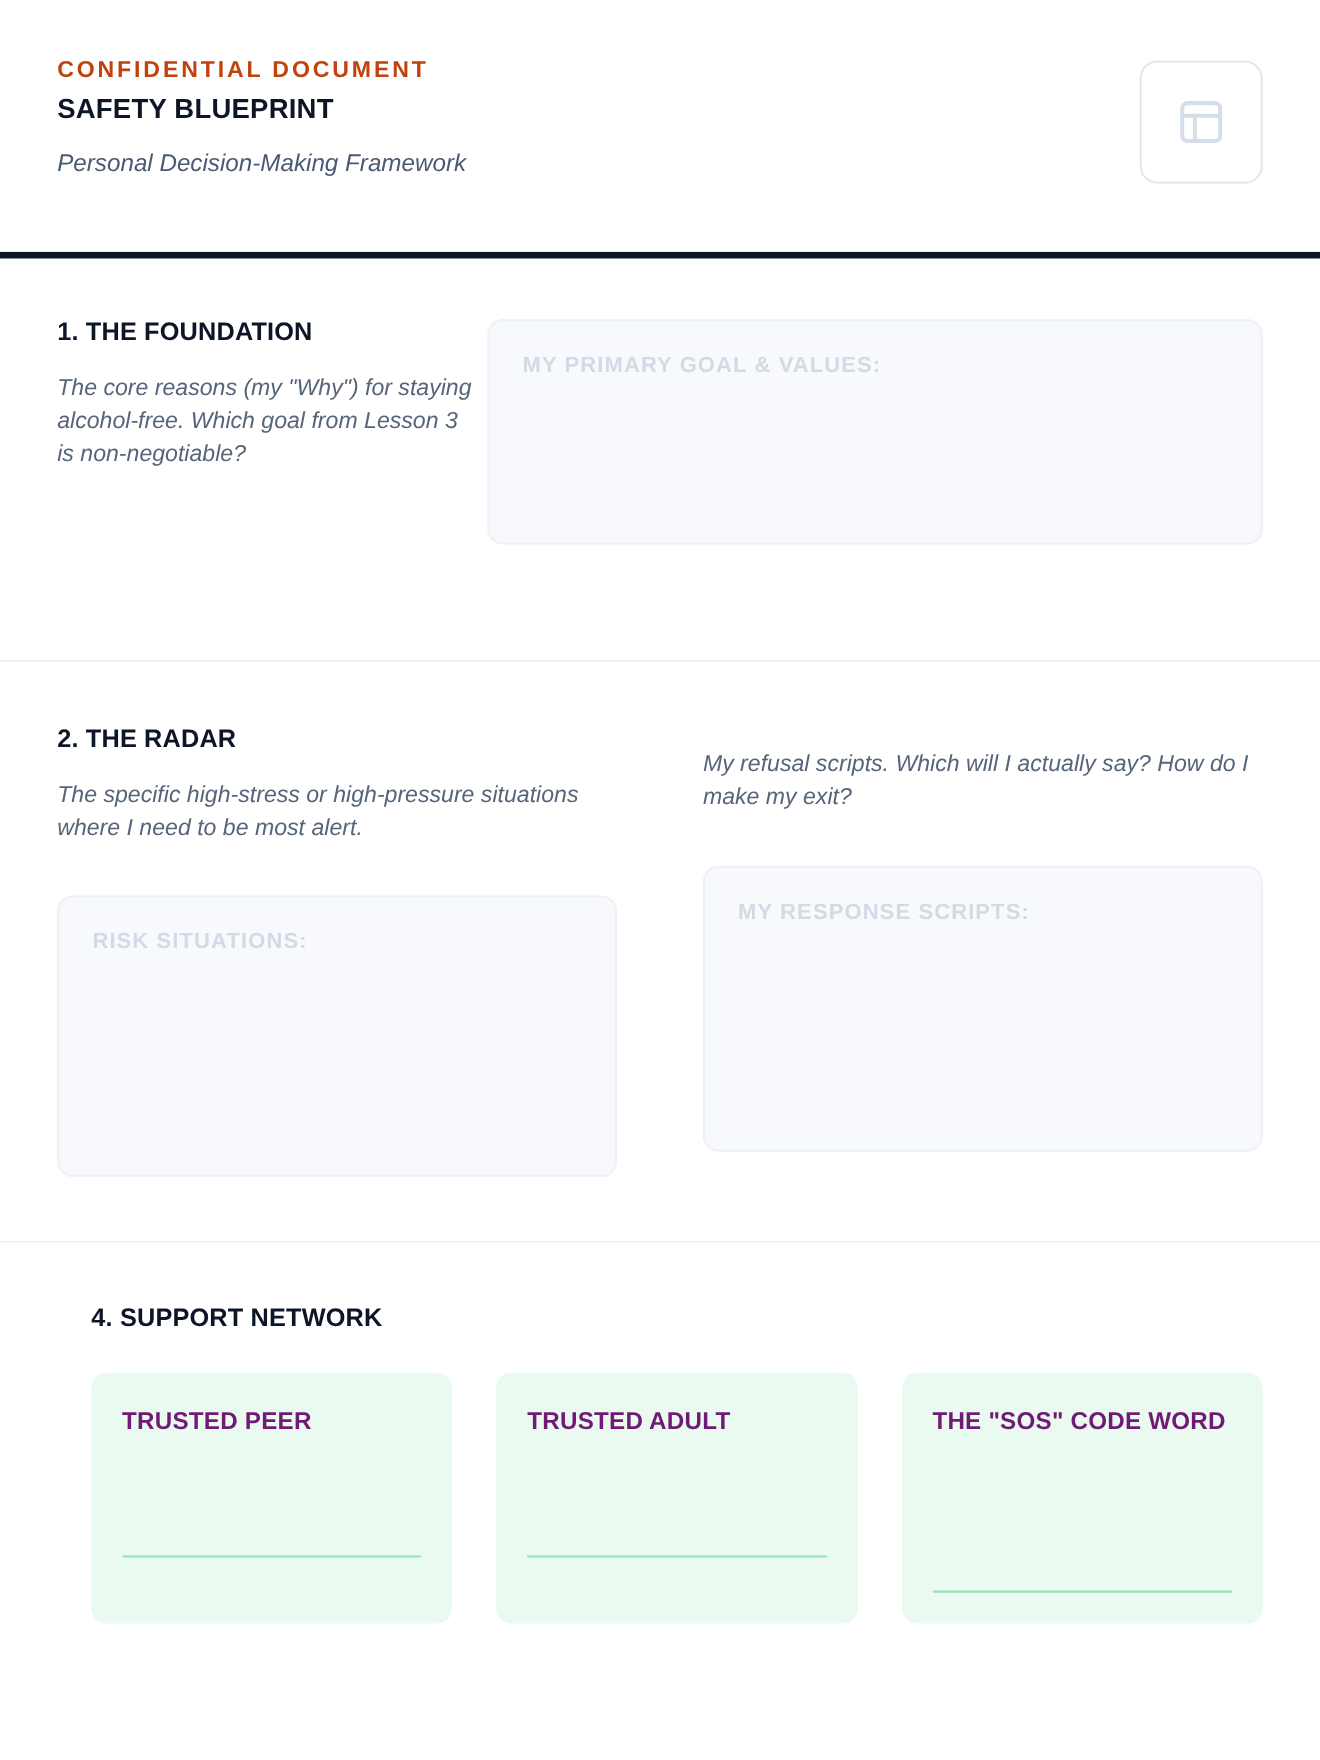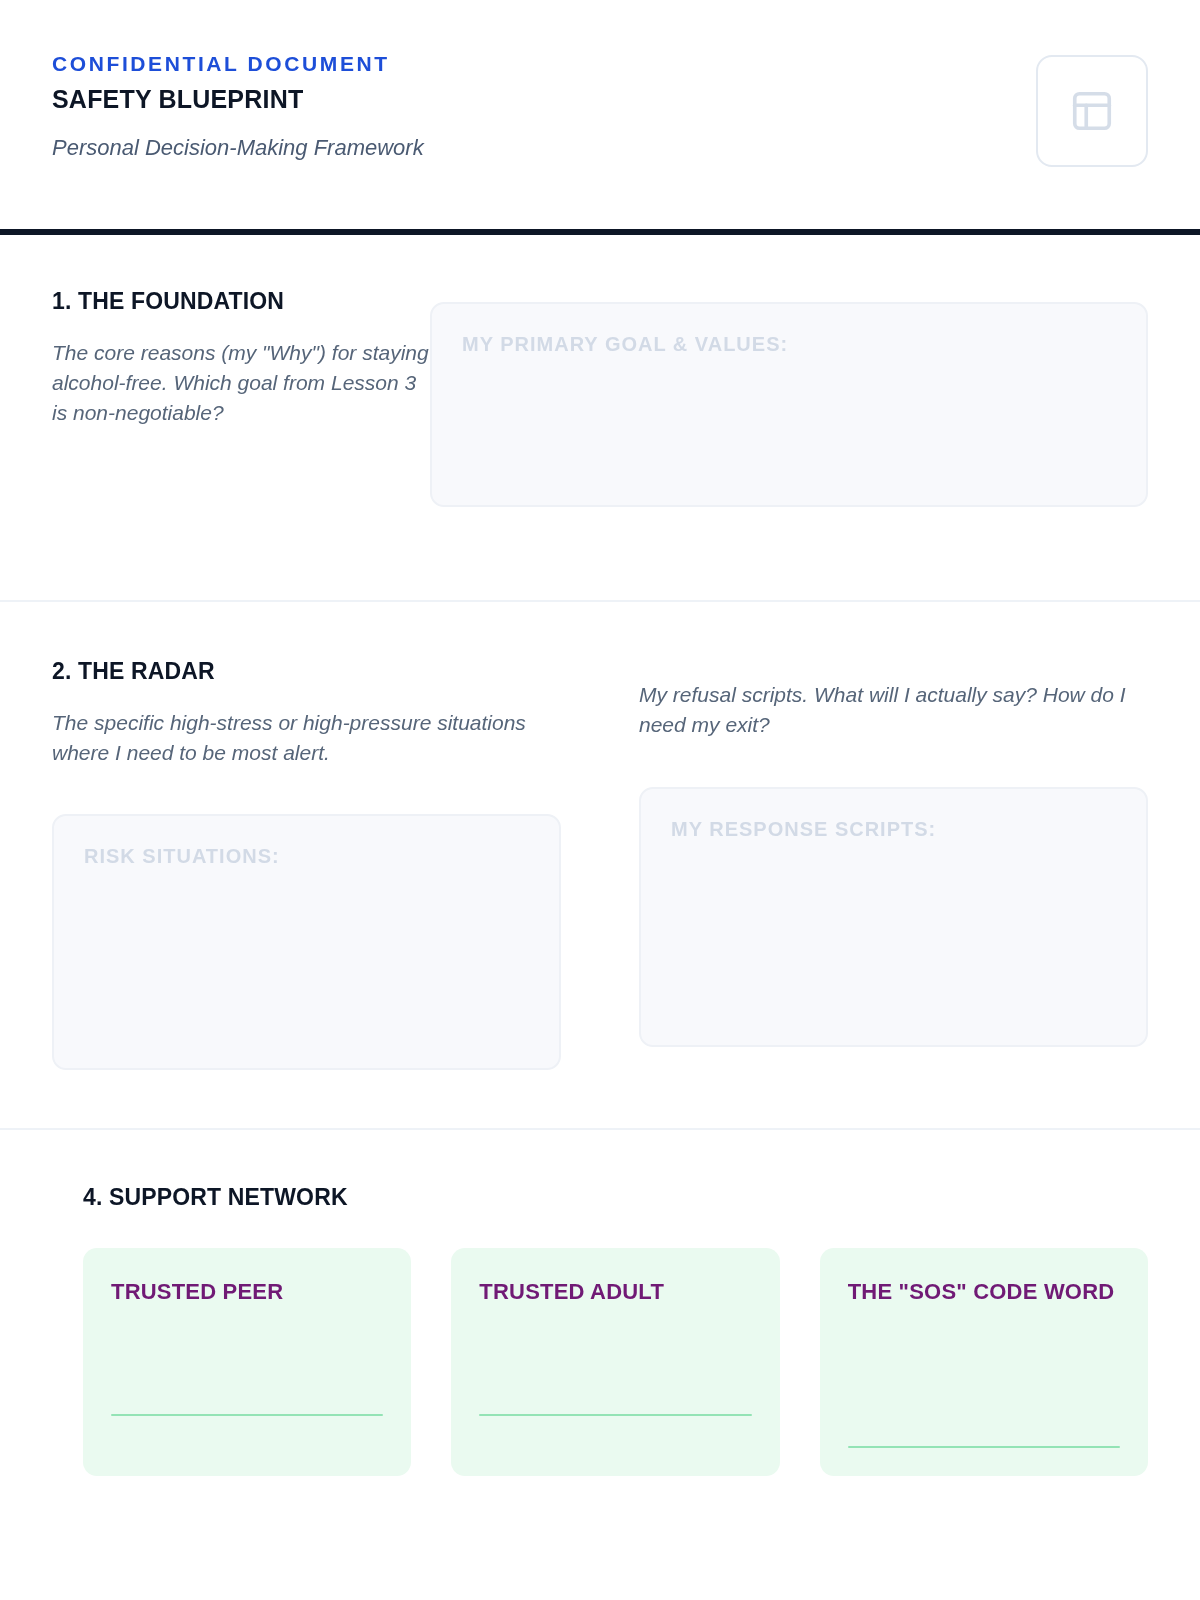--- a/index.html
+++ b/index.html
@@ -30,21 +30,21 @@
     display: flex;
     align-items: flex-start;
     justify-content: space-between;
   }
   .header-text { padding-top: 3px; }
 
   .eyebrow {
     font-size: 21px;
     font-weight: 700;
     letter-spacing: 2.6px;
-    color: #1d4ed8;
+    color: #c2410c;
     line-height: 1.25;
     text-transform: uppercase;
   }
   .doc-title {
     margin-top: 7px;
     font-size: 25px;
     font-weight: 700;
     letter-spacing: 0.2px;
     color: #0d1626;
     line-height: 1.2;
@@ -105,35 +105,34 @@
     color: #566579;
     line-height: 1.45;
   }
 
   
   .writebox {
     background: #f8f9fc;
     border: 2px solid #eef1f6;
     border-radius: 14px;
     padding: 28px 30px;
-    margin-top: 12px;
   }
   .writebox-label {
     font-size: 20px;
     font-weight: 700;
     letter-spacing: 1px;
     color: #d2dae6;
     line-height: 1.2;
     text-transform: uppercase;
   }
 
   
   .sec1 {
     display: flex;
-    gap: 0;
+    gap: 13px;
     padding-top: 57px;
     padding-bottom: 56px;
     height: 369px;
   }
   .sec1-left {
     width: 378px;
     flex: 0 0 378px;
   }
   .sec1 .sec-desc { margin-top: 22px; }
   .sec1-right {
@@ -236,21 +235,21 @@
 
     <div class="col">
       <div class="sec-title">2. THE RADAR</div>
       <div class="sec-desc">The specific high-stress or high-pressure situations where I need to be most alert.</div>
       <div class="writebox sec2-box">
         <div class="writebox-label">RISK SITUATIONS:</div>
       </div>
     </div>
 
     <div class="col">
-      <div class="sec-desc">My refusal scripts. What will I actually say? How do I need my exit?</div>
+      <div class="sec-desc">My refusal scripts. Which will I actually say? How do I make my exit?</div>
       <div class="writebox sec3-box">
         <div class="writebox-label">MY RESPONSE SCRIPTS:</div>
       </div>
     </div>
 
   </div>
 
   <div class="rule-light"></div>
 
   <div class="section sec4">

